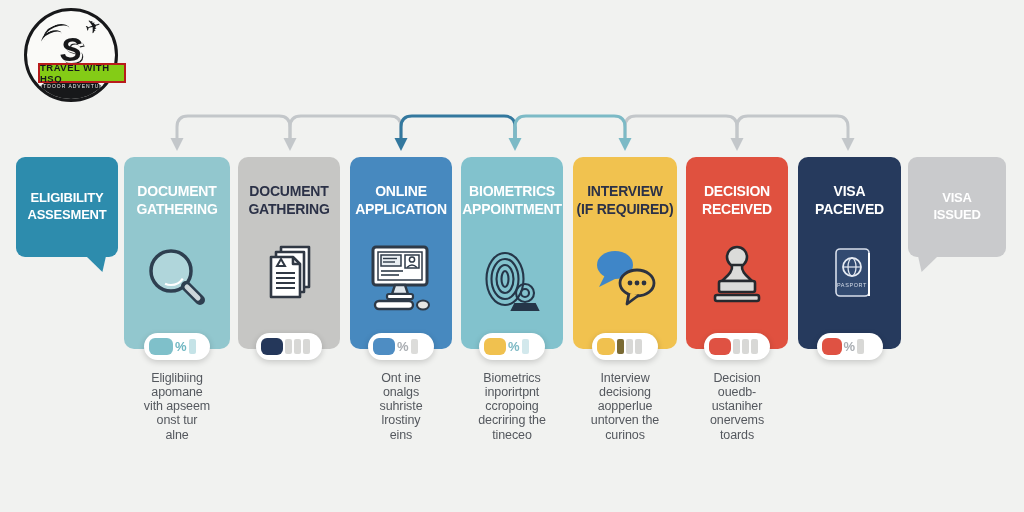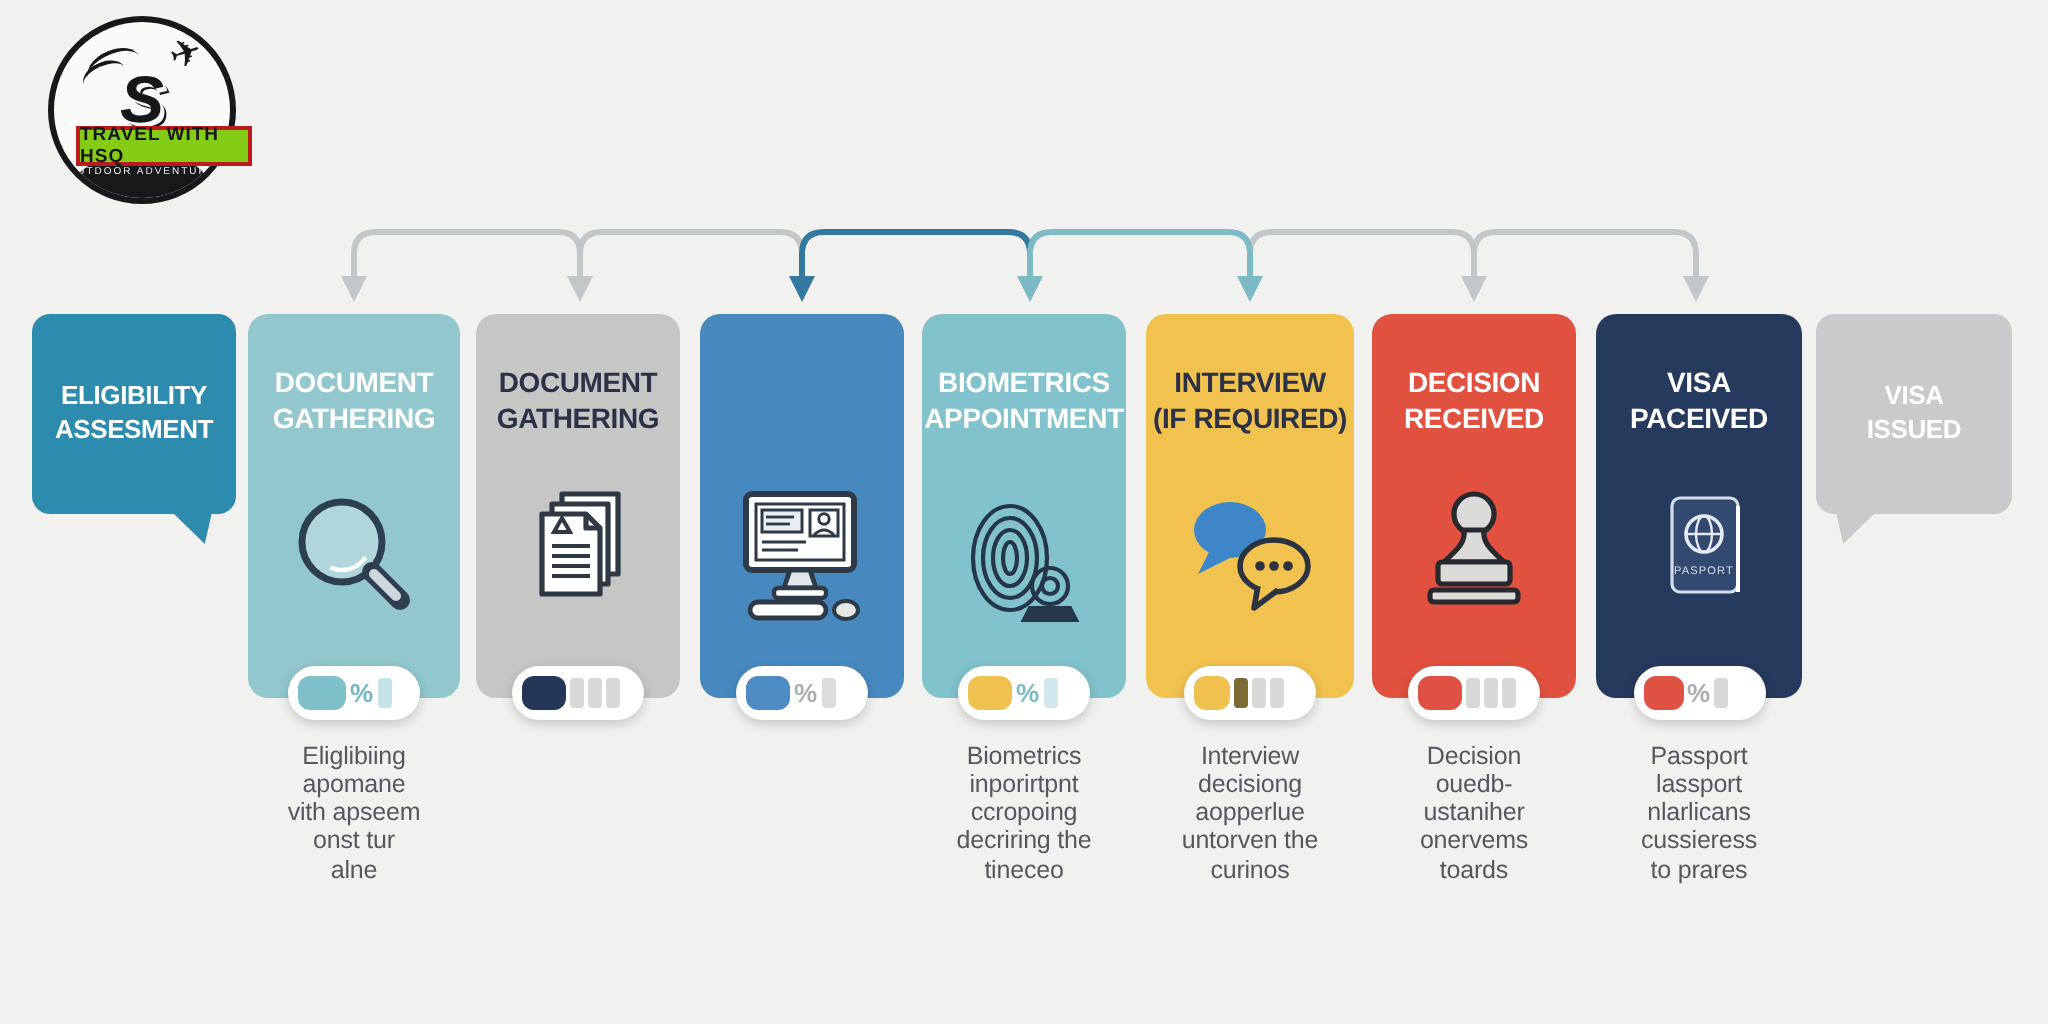--- a/index.html
+++ b/index.html
@@ -151,20 +151,22 @@
     </div>
     <div class="pill">
         <div class="fill" style="width: 22px; background: rgb(36, 55, 90);"></div>
         <div class="seg" style="background: rgb(216, 216, 214);"></div>
         <div class="seg" style="background: rgb(216, 216, 214);"></div>
         <div class="seg" style="background: rgb(216, 216, 214);"></div>
       </div>
   </div>
 
   <div class="step card s3" style="background: rgb(71, 137, 191); color: rgb(255, 255, 255);">
+    <div class="card-title">ONLINE
+APPLICATION</div>
     <div class="icon-wrap">
       <svg width="80" height="78" viewBox="0 0 80 78">
         <rect x="12" y="6" width="54" height="38" rx="3" fill="#ffffff" stroke="#2e3a48" stroke-width="3"></rect>
         <rect x="17" y="11" width="44" height="28" fill="#ffffff" stroke="#2e3a48" stroke-width="1.5"></rect>
         <rect x="20" y="14" width="20" height="11" fill="#e9eef2" stroke="#2e3a48" stroke-width="1.5"></rect>
         <line x1="22" y1="17.5" x2="36" y2="17.5" stroke="#2e3a48" stroke-width="1.4"></line>
         <line x1="22" y1="21" x2="34" y2="21" stroke="#2e3a48" stroke-width="1.4"></line>
         <rect x="44" y="14" width="14" height="13" fill="#ffffff" stroke="#2e3a48" stroke-width="1.5"></rect>
         <circle cx="51" cy="18.5" r="2.6" fill="none" stroke="#2e3a48" stroke-width="1.5"></circle>
         <path d="M46 26.5 q5 -5 10 0" fill="none" stroke="#2e3a48" stroke-width="1.5"></path>
@@ -275,34 +277,34 @@
     <div class="bubble-title">VISA
 ISSUED</div>
     <div class="ptr ptr-left" style="background: rgb(201, 202, 204);"></div>
   </div>
 
   <div class="desc d1">Eliglibiing
 apomane
 vith apseem
 onst tur
 alne</div>
+  <div class="desc d3">Ont ine
+onalgs
+suhriste
+lrostiny
+eins</div>
   <div class="desc d4">Biometrics
 inporirtpnt
 ccropoing
 decriring the
 tineceo</div>
   <div class="desc d5">Interview
 decisiong
 aopperlue
 untorven the
 curinos</div>
   <div class="desc d6">Decision
 ouedb-
 ustaniher
 onervems
 toards</div>
-  <div class="desc d7">Passport
-lassport
-nlarlicans
-cussieress
-to prares</div>
 
 </div>
 
 </body></html>

